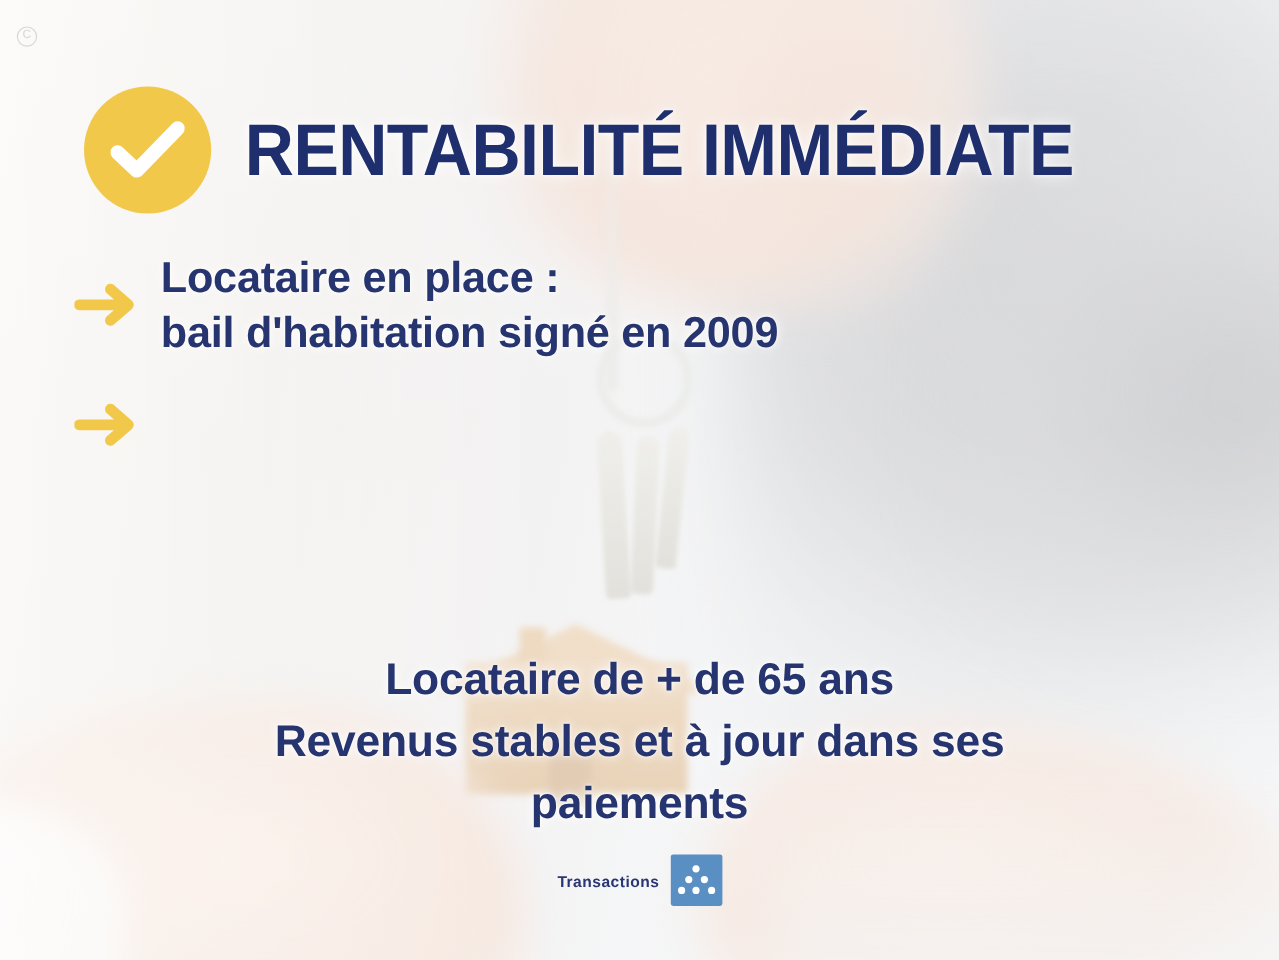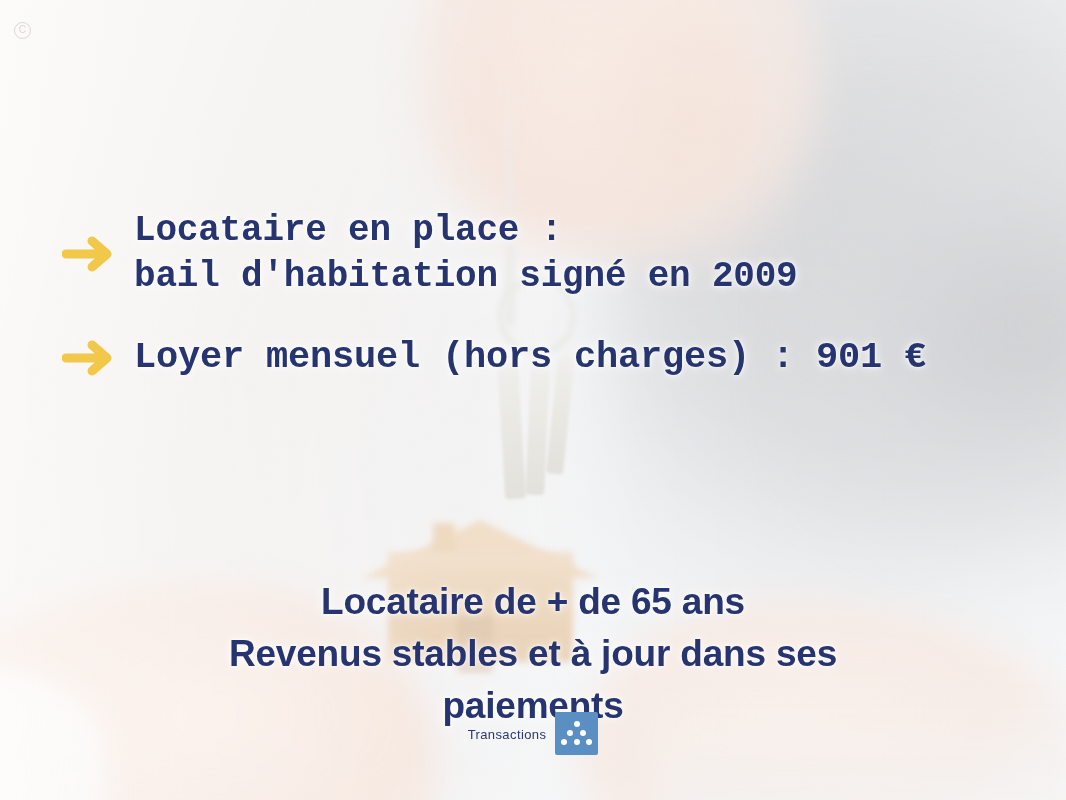--- a/index.html
+++ b/index.html
@@ -299,36 +299,36 @@
     width: 72px;
     flex: none;
     display: flex;
     align-items: center;
     justify-content: flex-start;
     padding-left: 6px;
   }
   .bullet .arrow svg { display: block; }
   .bullet-text {
     color: #26346f;
-    font-family: Liberation Mono, monospace;
+    font-family: Liberation Sans, sans-serif;
     font-weight: bold;
     font-size: 37px;
     line-height: 1.28;
     letter-spacing: -0.2px;
     text-shadow: 0 0 10px rgba(255,255,255,0.95), 0 0 3px rgba(255,255,255,1);
     white-space: pre-line;
   }
   .bullet.two-line .bullet-text { font-size: 36px; }
 
   
   .footnote {
     position: absolute;
     left: 0;
     right: 0;
-    top: 576px;
+    top: 540px;
     text-align: center;
     color: #26346f;
     font-family: "Liberation Sans", sans-serif;
     font-weight: bold;
     font-size: 37px;
     line-height: 1.40;
     letter-spacing: -0.2px;
     padding: 0 82px;
     text-shadow: 0 0 10px rgba(255,255,255,0.95), 0 0 3px rgba(255,255,255,1);
     white-space: pre-line;
@@ -353,21 +353,21 @@
   .logo-name {
     color: #2a3573;
     font-family: "Liberation Sans", sans-serif;
     font-weight: bold;
     font-size: 33px;
     letter-spacing: -0.6px;
   }
   .logo-sub {
     color: #2a3573;
     font-family: "Liberation Sans", sans-serif;
-    font-weight: normal;
+    font-weight: bold;
     font-size: 13px;
     letter-spacing: 0.4px;
     margin-top: 2px;
   }
   .logo-mark {
     width: 43px;
     height: 43px;
     background: #5a8fc4;
     border-radius: 2px;
     position: relative;
@@ -413,40 +413,47 @@
       <div class="bg-sleeve-left"></div>
       <div class="bg-desk"></div>
     </div>
     <div class="bg-veil"></div>
   </div>
 
   <div class="watermark">
     <span class="wm-c">C</span>
   </div>
 
+  <div class="header">
+    <div class="check-badge">
+      <svg width="62" height="50" viewBox="0 0 62 50" aria-hidden="true">
+        <path d="M6 27 L22 42 L56 7" fill="none" stroke="#ffffff" stroke-width="12" stroke-linecap="round" stroke-linejoin="round"></path>
+      </svg>
+    </div>
+    <div class="title">RENTABILITÉ IMMÉDIATE</div>
+  </div>
 
   <div class="bullets">
 
     <div class="bullet two-line">
       <span class="arrow">
         <svg width="56" height="40" viewBox="0 0 56 40" aria-hidden="true">
           <path d="M4 20 H44 M30 7 L45 20 L30 33" fill="none" stroke="#f2c84b" stroke-width="9" stroke-linecap="round" stroke-linejoin="round"></path>
         </svg>
       </span>
       <span class="bullet-text">Locataire en place :
 bail d'habitation signé en 2009</span>
     </div>
 
     <div class="bullet">
       <span class="arrow">
         <svg width="56" height="40" viewBox="0 0 56 40" aria-hidden="true">
           <path d="M4 20 H44 M30 7 L45 20 L30 33" fill="none" stroke="#f2c84b" stroke-width="9" stroke-linecap="round" stroke-linejoin="round"></path>
         </svg>
       </span>
-      <span class="bullet-text">Loyer mensuel (hors charges) : 901 €</span>
     </div>
 
 
   </div>
 
   <div class="footnote">Locataire de + de 65 ans
 Revenus stables et à jour dans ses
 paiements</div>
 
   <div class="logo">

